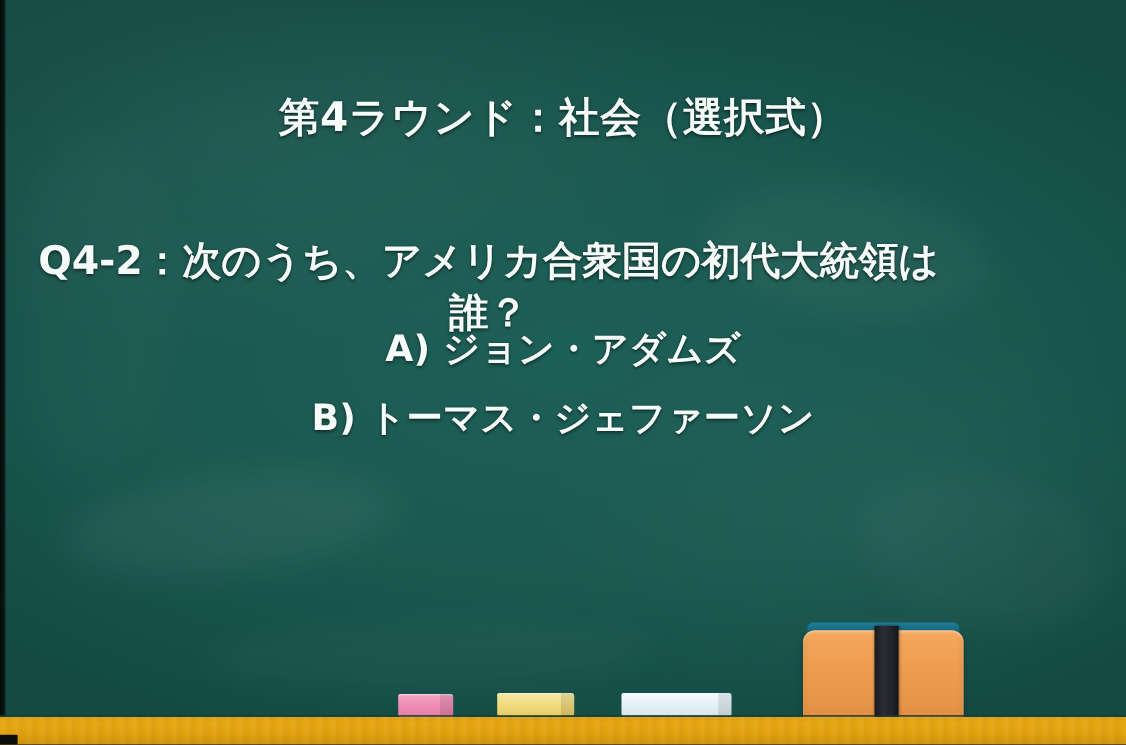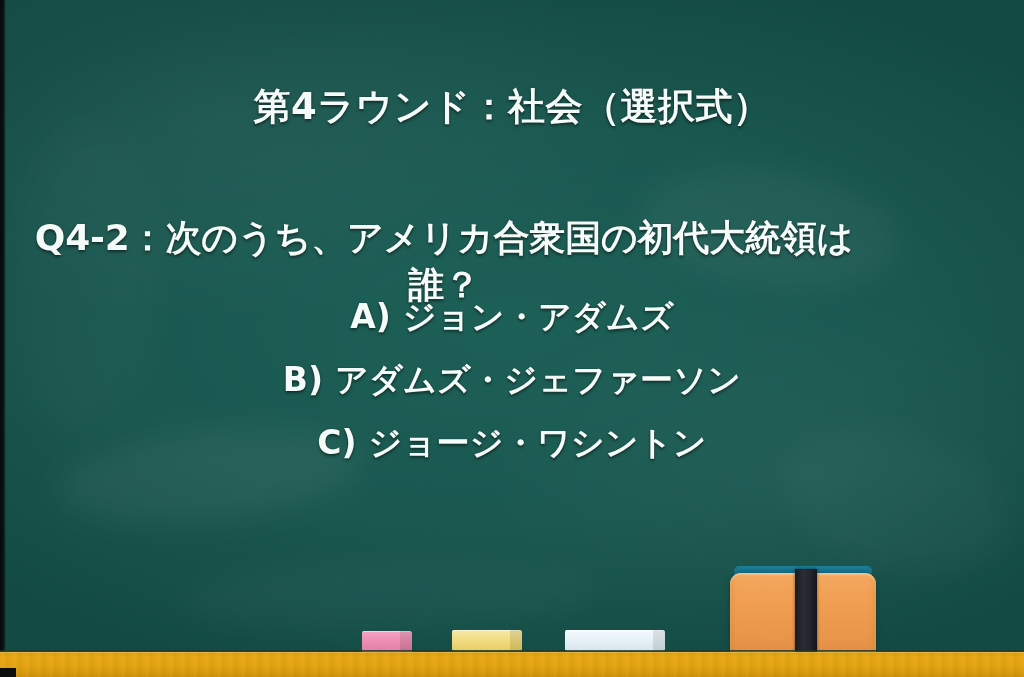--- a/index.html
+++ b/index.html
@@ -215,22 +215,21 @@
   <div class="board-edge-left"></div>
 
   <div class="content">
 
     <div class="round-title">第4ラウンド：社会（選択式）</div>
 
     <div class="question">Q4-2：次のうち、アメリカ合衆国の初代大統領は誰？</div>
 
     <div class="choices">
       <div class="choice">A) ジョン・アダムズ</div>
-      <div class="choice">B) アダムズ・ジェファーソン</div>
-      <div class="choice">C) ジョージ・ワシントン</div>
+      <div class="choice">B) トーマス・ジェファーソン</div>
     </div>
 
   </div>
 
   <div class="chalk chalk-pink">
     <span class="cap"></span>
   </div>
   <div class="chalk chalk-yellow">
     <span class="cap"></span>
   </div>

